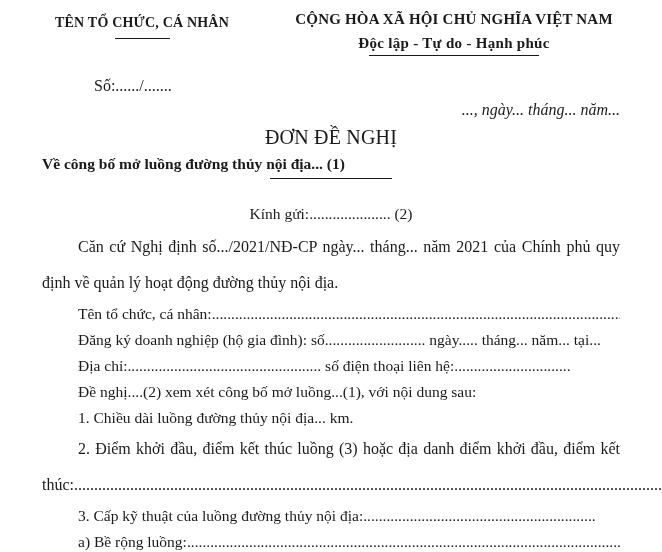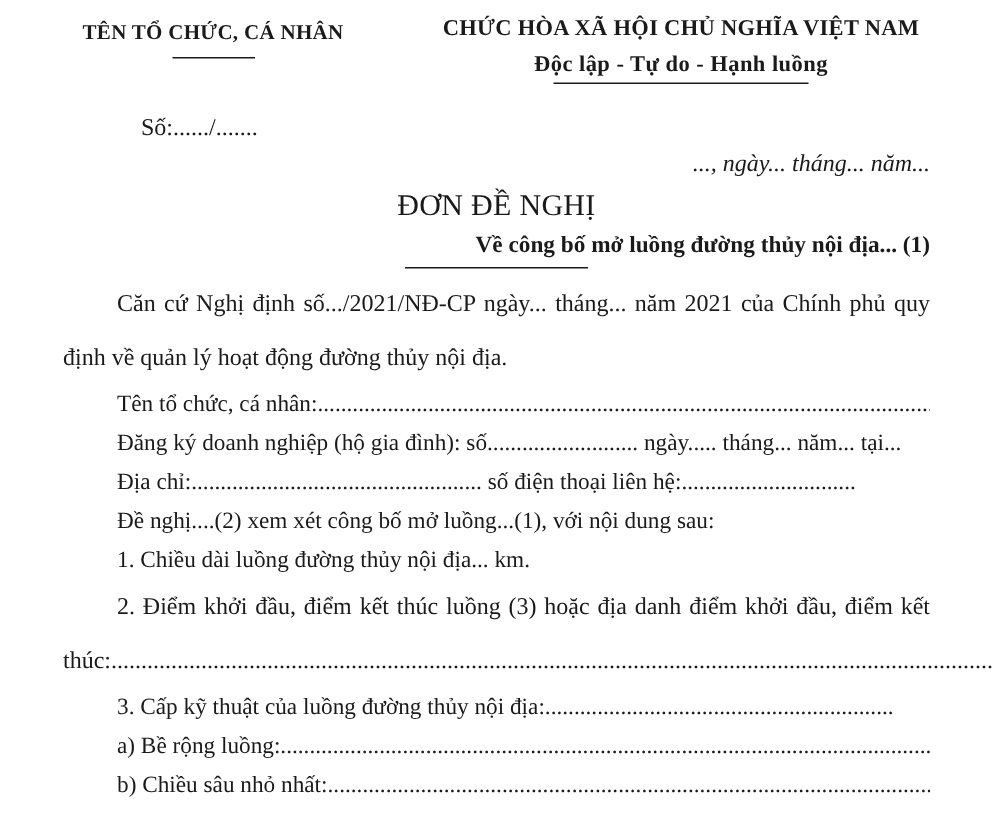--- a/index.html
+++ b/index.html
@@ -21,21 +21,21 @@
   .rule-left { width: 55px; margin: 7px auto 0; }
   .rule-motto { width: 170px; margin: 3px auto 0; }
 
   
   .meta { display: flex; justify-content: space-between; margin-top: 21px; font-size: 16px; }
   .meta .num { margin-left: 52px; }
   .meta .date { font-style: italic; margin-top: 24px; }
 
   
   .title { text-align: center; font-weight: normal; font-size: 20px; margin-top: 7px; letter-spacing: 0.2px; }
-  .subtitle { text-align: right; font-weight: bold; font-size: 15.5px; margin-top: 6px; }
+  .subtitle { text-align: left; font-weight: bold; font-size: 15.5px; margin-top: 6px; }
   .rule-subtitle { width: 122px; margin: 5px auto 0; }
 
   .recipient { text-align: center; font-size: 15.5px; margin-top: 26px; }
 
   
   .para {
     font-size: 16px; line-height: 36px; text-align: justify;
     text-indent: 36px; margin-top: 6px;
   }
   .para.p2 { margin-top: 0; }
@@ -48,35 +48,36 @@
 <body>
 
 <div class="page">
 
   <div class="hdr">
     <div class="hdr-left">
       <div>TÊN TỔ CHỨC, CÁ NHÂN</div>
       <div class="rule rule-left"></div>
     </div>
     <div class="hdr-right">
-      <div class="nt">CHỨC HÒA XÃ HỘI CHỦ NGHĨA VIỆT NAM</div>
-      <div class="motto">Độc lập - Tự do - Hạnh luồng</div>
+      <div class="nt">CỘNG HÒA XÃ HỘI CHỦ NGHĨA VIỆT NAM</div>
+      <div class="motto">Độc lập - Tự do - Hạnh phúc</div>
       <div class="rule rule-motto"></div>
     </div>
   </div>
 
   <div class="meta">
     <div class="num">Số:....../.......</div>
     <div class="date">..., ngày... tháng... năm...</div>
   </div>
 
   <div class="title">ĐƠN ĐỀ NGHỊ</div>
   <div class="subtitle">Về công bố mở luồng đường thủy nội địa... (1)</div>
   <div class="rule rule-subtitle"></div>
 
+  <div class="recipient">Kính gửi:..................... (2)</div>
 
   <p class="para">Căn cứ Nghị định số.../2021/NĐ-CP ngày... tháng... năm 2021 của Chính phủ quy định về quản lý hoạt động đường thủy nội địa.</p>
 
   <div class="line">Tên tổ chức, cá nhân:....................................................................................................................</div>
   <div class="line">Đăng ký doanh nghiệp (hộ gia đình): số.......................... ngày..... tháng... năm... tại...</div>
   <div class="line">Địa chỉ:.................................................. số điện thoại liên hệ:..............................</div>
   <div class="line">Đề nghị....(2) xem xét công bố mở luồng...(1), với nội dung sau:</div>
   <div class="line">1. Chiều dài luồng đường thủy nội địa... km.</div>
   <p class="para p2">2. Điểm khởi đầu, điểm kết thúc luồng (3) hoặc địa danh điểm khởi đầu, điểm kết thúc:..........................................................................................................................................................</p>
   <div class="line">3. Cấp kỹ thuật của luồng đường thủy nội địa:............................................................</div>

